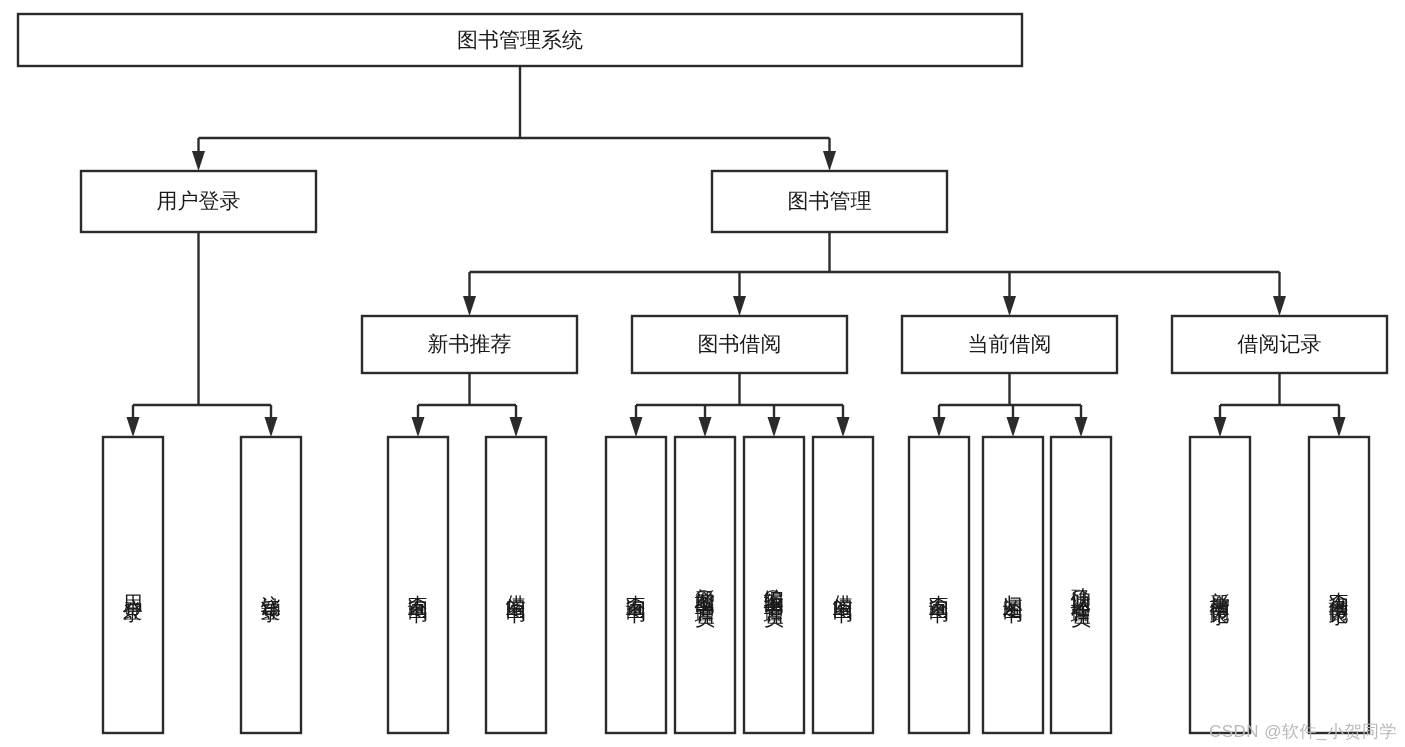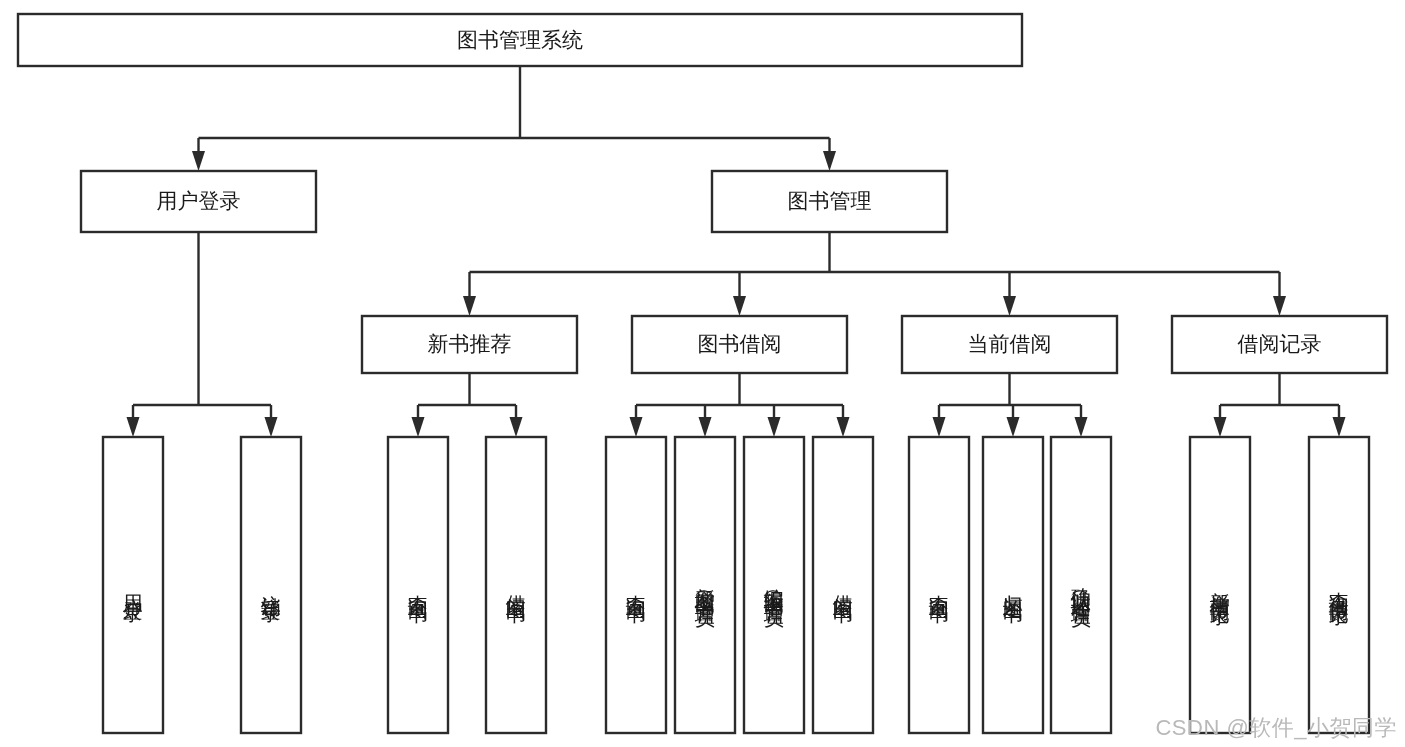--- a/index.html
+++ b/index.html
@@ -40,21 +40,21 @@
   }
   .arrow-head {
     fill: #2b2b2b;
     stroke: none;
   }
   .watermark {
     position: absolute;
     right: 8px;
     bottom: 4px;
     font-family: "Liberation Sans", "DejaVu Sans", sans-serif;
-    font-size: 22px;
+    font-size: 17px;
     color: #b9b9b9;
     white-space: nowrap;
     letter-spacing: 0.5px;
     pointer-events: none;
   }
 </style>
 </head>
 <body>
 
 <div id="diagram-root">

